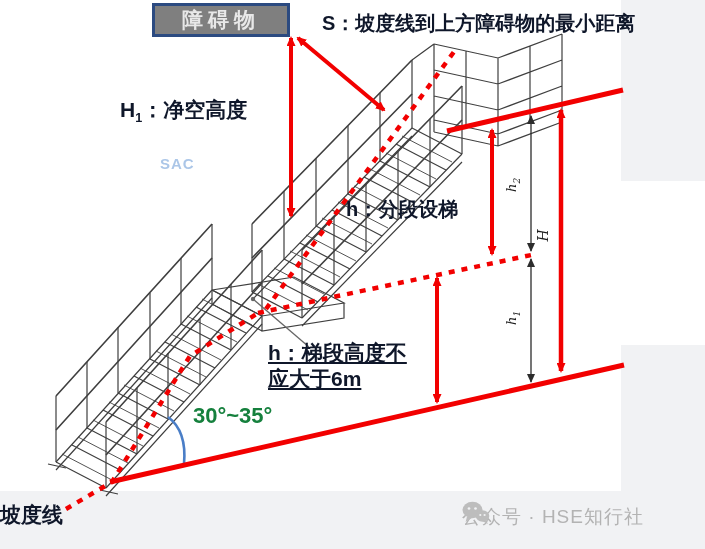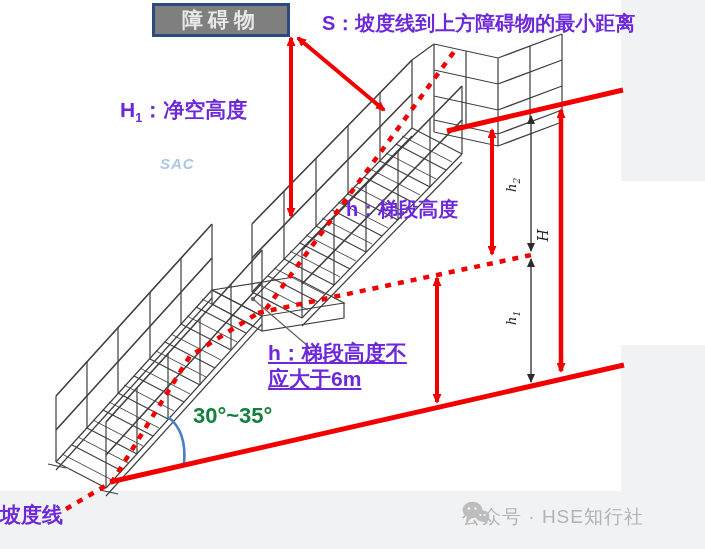--- a/index.html
+++ b/index.html
@@ -8,21 +8,21 @@
     width:705px;height:549px;
     background:#f1f2f4;
     overflow:hidden;
     font-family:"Liberation Sans",sans-serif;
     padding-left:41px;
   }
   .white-rect{position:absolute;background:#ffffff;}
   #canvas-main{left:0;top:0;width:621px;height:491px;}
   #canvas-note{left:584px;top:181px;width:121px;height:164px;}
   svg{position:absolute;left:0;top:0;}
-  .lbl{position:absolute;font-weight:bold;color:#6d28d9;white-space:nowrap;}
+  .lbl{position:absolute;font-weight:bold;color:#0f172a;white-space:nowrap;}
   #obstacle-box{
     position:absolute;left:152px;top:3px;width:132px;height:28px;
     background:#7f7f7f;border:3px solid #2b4a80;
     display:flex;align-items:center;justify-content:center;
     color:#e8e8e8;font-weight:bold;font-size:21px;letter-spacing:5px;
     font-family:"Liberation Serif",serif;
   }
   #s-note{left:322px;top:10px;font-size:20px;}
   #clearance-note{left:120px;top:96px;font-size:21px;text-align:right;}
   #clearance-note sub,#total-note sub{font-size:60%;}
@@ -37,21 +37,21 @@
   .dim-lbl{
     position:absolute;font-family:"DejaVu Serif",serif;font-style:italic;
     font-size:13px;color:#1c1c1c;transform:rotate(-90deg);white-space:nowrap;
   }
   .dim-lbl sub{font-size:70%;}
   #dim-h2{left:506px;top:176px;}
   #dim-H{left:538px;top:226px;font-size:14px;}
   #dim-h1{left:506px;top:309px;}
   #sac-mark{
     position:absolute;left:160px;top:155px;font-size:15px;font-weight:bold;
-    font-style:italic;color:#8fb3e0;opacity:.75;letter-spacing:1px;
+    color:#8fb3e0;opacity:.75;letter-spacing:1px;
   }
   #footer-watermark{
     position:absolute;left:462px;top:501px;height:32px;
     display:flex;align-items:center;gap:8px;
     color:#b3b3b3;font-size:19px;letter-spacing:1px;white-space:nowrap;
   }
 </style>
 </head>
 <body>
 
@@ -120,21 +120,21 @@
   </svg>
 
   <div id="obstacle-box">
     <span>障碍物</span>
   </div>
 
   <div class="lbl" id="s-note">S：坡度线到上方障碍物的最小距离</div>
 
   <div class="lbl" id="clearance-note"><span>H</span><sub>1</sub><span>：净空高度</span></div>
 
-  <div class="lbl" id="flight-height-note">h：梯段高度</div>
+  <div class="lbl" id="flight-height-note">h：分段设梯</div>
 
   <div id="total-note">
     <div class="jline">H：斜梯总</div>
     <div class="jline">高度大于</div>
     <div class="jline">6m时，应</div>
     <div class="jline">分段设梯</div>
   </div>
 
   <div class="lbl" id="flight-max-note">
     <div>h：梯段高度不</div>

